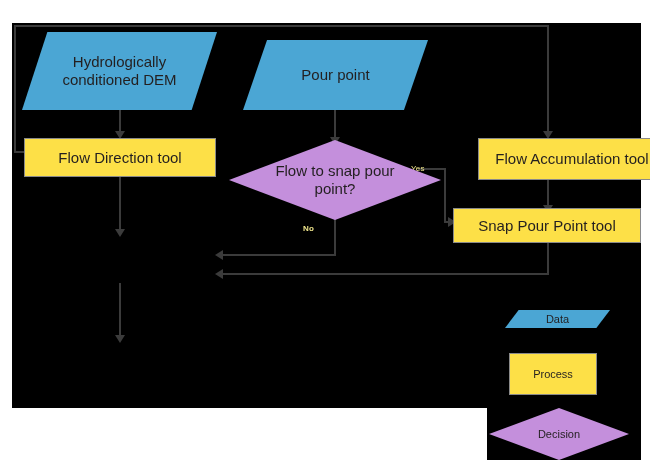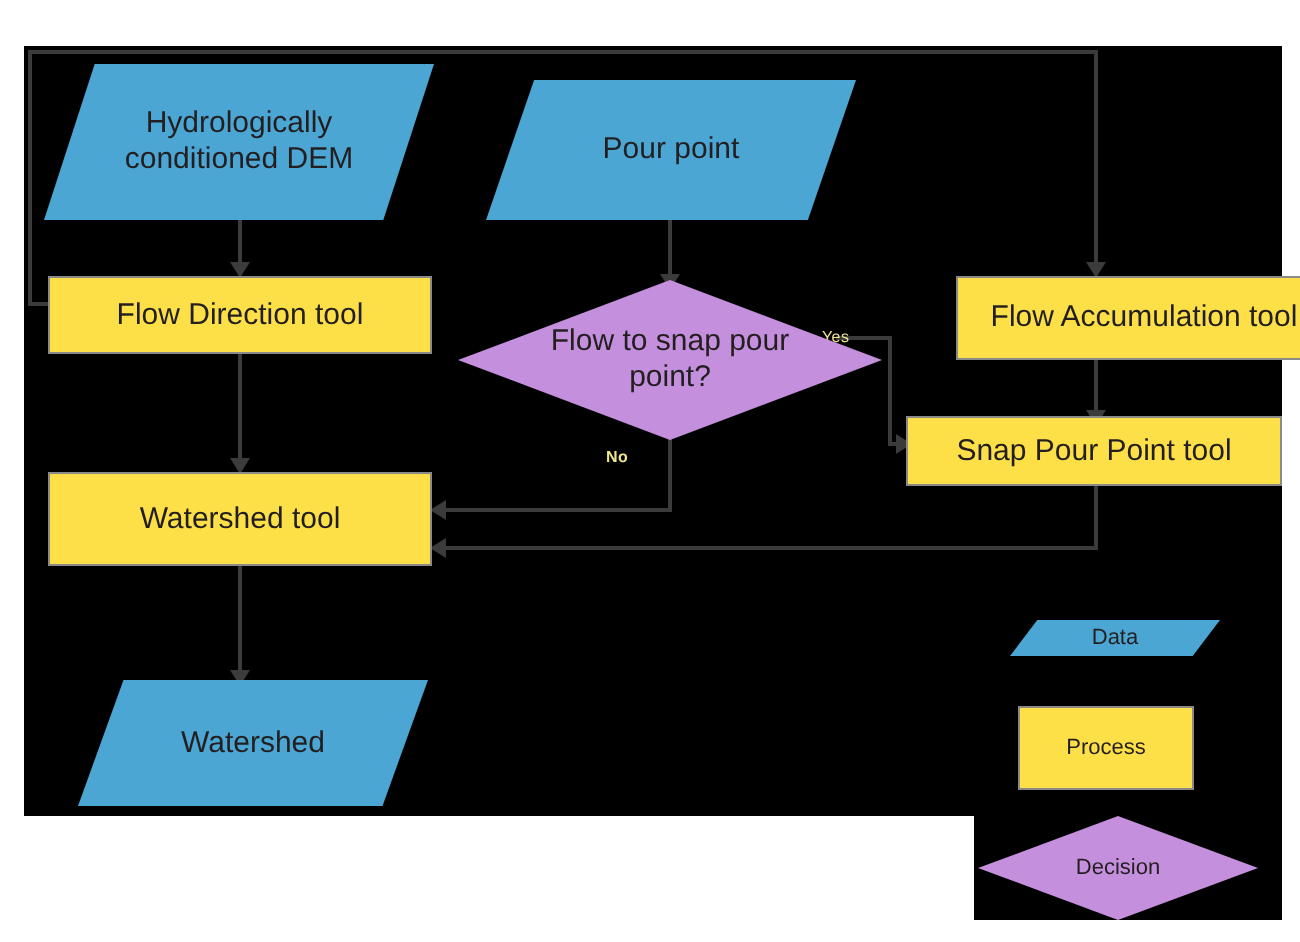--- a/index.html
+++ b/index.html
@@ -106,27 +106,21 @@
   </div>
 
   <div class="node dec" style="left:229px;top:140px;width:212px;height:80px;font-size:15px;padding:0 34px;">
     <span class="lbl">Flow to snap pour point?</span>
   </div>
 
   <div class="node proc" style="left:453px;top:208px;width:188px;height:35px;font-size:15px;">
     <span class="lbl">Snap Pour Point tool</span>
   </div>
 
-  <div class="node proc" style="left:24px;top:236px;width:192px;height:47px;font-size:15px;">
-    <span class="lbl">Watershed tool</span>
-  </div>
 
-  <div class="node data skew" style="left:39px;top:340px;width:175px;height:63px;font-size:15px;">
-    <span class="lbl">Watershed</span>
-  </div>
 
   <div>
     <div class="node data skew lg-txt" style="left:505px;top:310px;width:105px;height:18px;">
       <span class="lbl">Data</span>
     </div>
 
     <div class="node proc lg-txt" style="left:509px;top:353px;width:88px;height:42px;">
       <span class="lbl">Process</span>
     </div>
 

